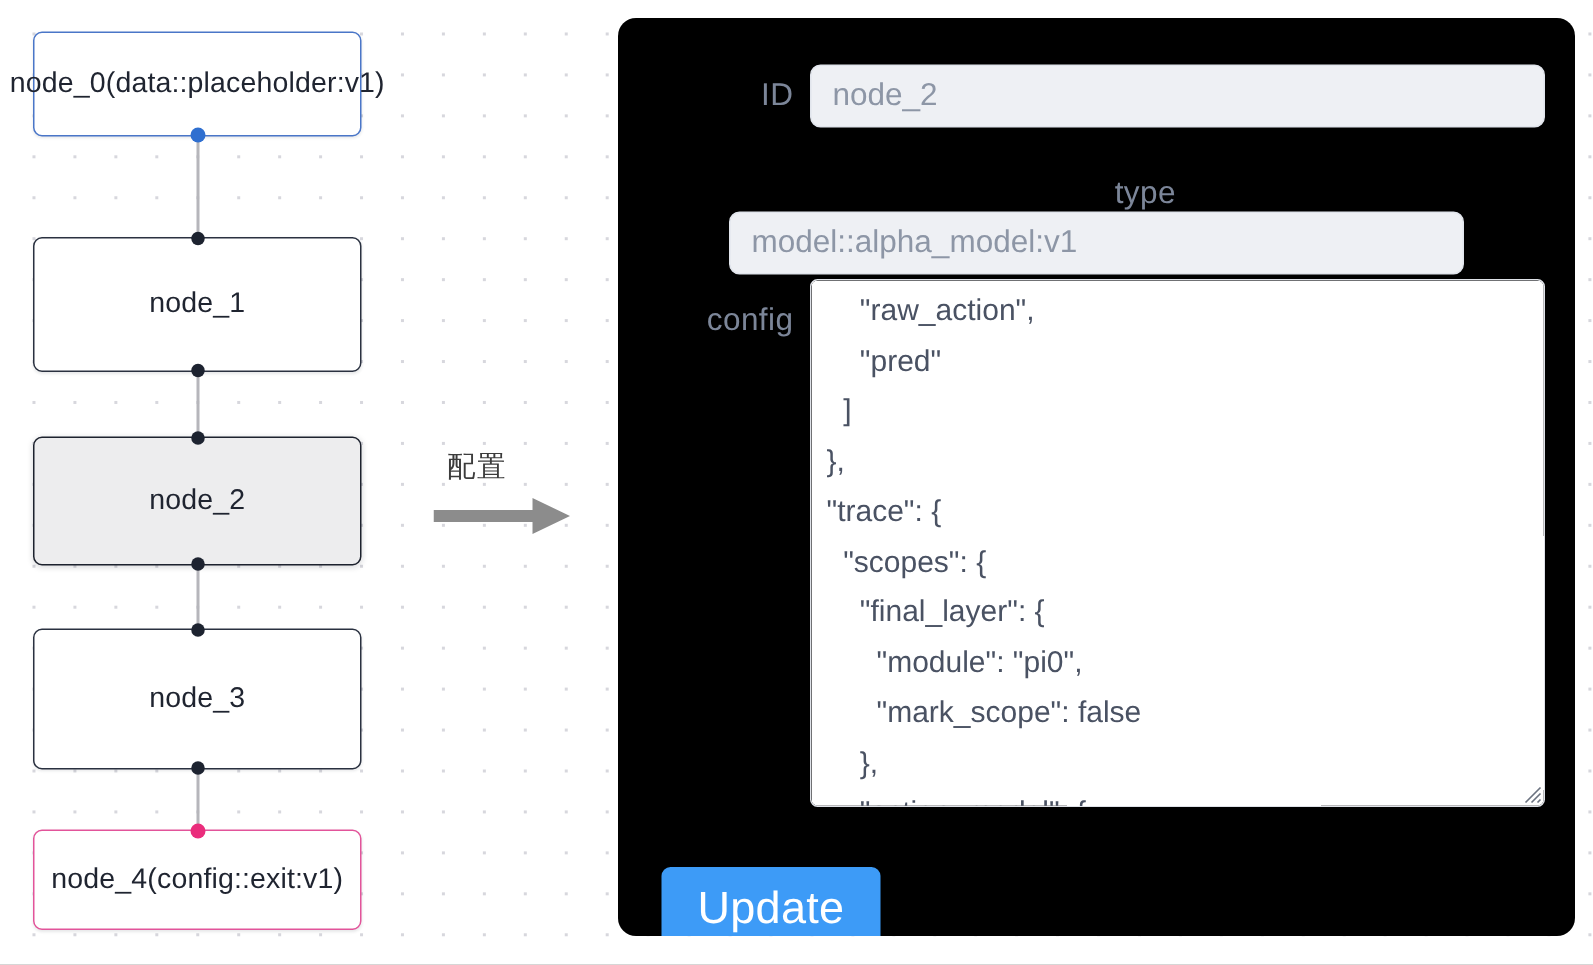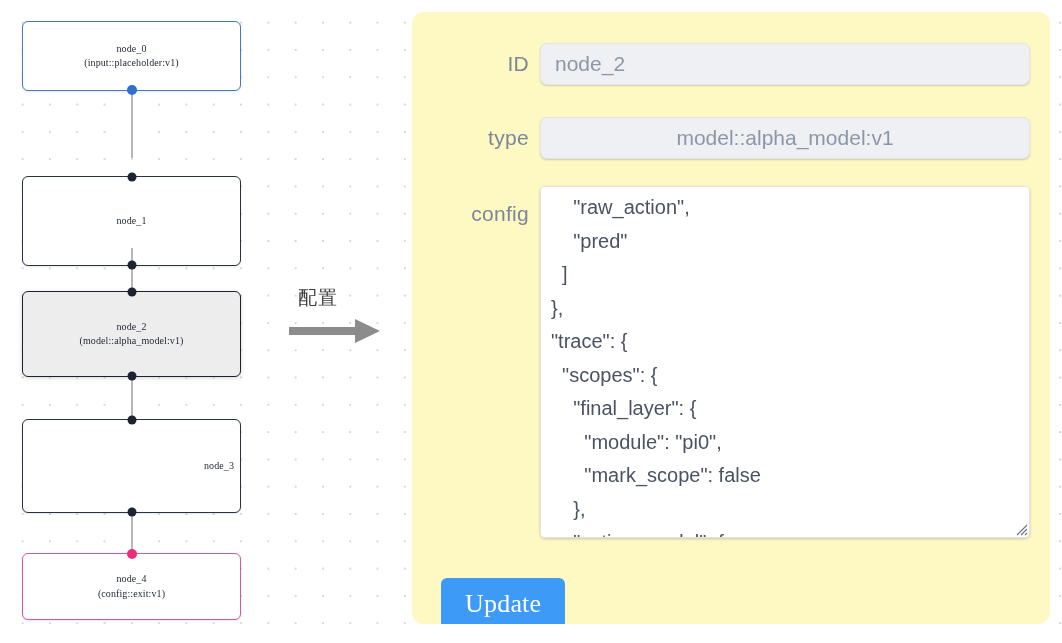--- a/index.html
+++ b/index.html
@@ -30,31 +30,30 @@
   }
 
   
   .node {
     position: absolute;
     box-sizing: border-box;
     background: #ffffff;
     border: 1.4px solid #2a3140;
     border-radius: 6px;
     display: flex;
-    flex-direction: column;
+    flex-direction: row;
     align-items: center;
     justify-content: center;
     text-align: center;
     color: #1f2430;
-    font-size: 10px;
+    font-size: 19px;
     line-height: 1.45;
     letter-spacing: .1px;
     padding: 2px 6px;
     box-shadow: 0 1px 2px rgba(20,25,40,.10);
-    font-family: Liberation Serif, serif;
   }
   .node.is-input  { border-color: #4a76c8; }
   .node.is-output { border-color: #e2549a; }
   .node.is-selected {
     background: #ededee;
     border-color: #1d222e;
     border-width: 1.8px;
     box-shadow: 0 1px 4px rgba(20,25,40,.18);
   }
   .node .n-title { display:block; }
@@ -82,21 +81,21 @@
     background: #b6b6bb;
     left: 132px;
     transform: translateX(-50%);
     z-index: 1;
   }
 
   
   #arrow-group {
     position: absolute;
     left: 289px;
-    top: 285px;
+    top: 298px;
     width: 110px;
     height: 60px;
   }
   #arrow-label {
     position: absolute;
     left: 9px; top: 0;
     font-size: 19px;
     color: #3c3c3c;
     letter-spacing: 1px;
     font-family: "DejaVu Sans", sans-serif;
@@ -107,21 +106,21 @@
     left: 0; top: 33px;
   }
 
   
   #panel {
     position: absolute;
     left: 412px;
     top: 12px;
     width: 638px;
     height: 612px;
-    background: #fef9c3;
+    background: #000000;
     border-radius: 12px;
     box-sizing: border-box;
     z-index: 5;
     overflow: hidden;
     padding-left: 48px;
   }
   .field-row {
     position: absolute;
     display: flex;
     align-items: center;
@@ -140,33 +139,33 @@
     border-radius: 7px;
     color: #8d96a6;
     font-size: 21px;
     padding: 8px 14px;
     outline: none;
     font-family: "Liberation Sans", sans-serif;
     box-shadow: 0 1px 2px rgba(0,0,0,.18);
   }
 
   #row-id    { left: 0px;  top: 31px;  width: 638px; }
-  #row-type  { left: 0px;  top: 105px; width: 638px; }
+  #row-type  { left: 0px;  top: 105px; width: 638px; flex-direction: column; }
   #row-config{ left: 0px;  top: 174px; width: 638px; }
 
   #row-id .field-label,
   #row-type .field-label,
   #row-config .field-label {
     width: 117px;
     padding-right: 11px;
   }
   #row-config .field-label { align-self: flex-start; padding-top: 16px; }
 
   #input-id   { width: 490px; }
-  #input-type { width: 490px; text-align: center; }
+  #input-type { width: 490px; }
 
   .textarea-wrap {
     position: relative;
     width: 490px;
     height: 352px;
   }
   #textarea-config {
     box-sizing: border-box;
     width: 490px;
     height: 352px;
@@ -200,59 +199,58 @@
   }
 
   #update-button {
     position: absolute;
     left: 29px;
     top: 566px;
     background: #3d9bf7;
     color: #ffffff;
     border: none;
     border-radius: 6px;
-    font-size: 26px;
+    font-size: 30px;
     padding: 11px 24px 13px;
     cursor: pointer;
-    font-family: Liberation Serif, serif;
+    font-family: Liberation Sans, sans-serif;
     letter-spacing: .2px;
   }
 </style>
 </head>
 <body>
 
 <div id="app">
 
   <div id="canvas">
 
     <div class="edge" style="top:91px;height:67px;"></div>
     <div class="edge" style="top:248px;height:43px;"></div>
     <div class="edge" style="top:377px;height:42px;"></div>
     <div class="edge" style="top:513px;height:40px;"></div>
 
     <div class="node is-input" style="left:22px;top:21px;width:219px;height:70px;">
       <span class="n-title">node_0</span>
-      <span class="n-sub">(input::placeholder:v1)</span>
+      <span class="n-sub">(data::placeholder:v1)</span>
       <span class="handle bottom blue"></span>
     </div>
 
-    <div class="node" style="left:22px;top:176px;width:219px;height:90px;">
+    <div class="node" style="left:22px;top:158px;width:219px;height:90px;">
       <span class="n-title">node_1</span>
       <span class="handle top"></span>
       <span class="handle bottom"></span>
     </div>
 
     <div class="node is-selected" style="left:22px;top:291px;width:219px;height:86px;">
       <span class="n-title">node_2</span>
-      <span class="n-sub">(model::alpha_model:v1)</span>
       <span class="handle top"></span>
       <span class="handle bottom"></span>
     </div>
 
-    <div class="node" style="left:22px;top:419px;width:219px;height:94px;align-items:flex-end;">
+    <div class="node" style="left:22px;top:419px;width:219px;height:94px;">
       <span class="n-title">node_3</span>
       <span class="handle top"></span>
       <span class="handle bottom"></span>
     </div>
 
     <div class="node is-output" style="left:22px;top:553px;width:219px;height:67px;text-align:center;">
       <span class="n-title">node_4</span>
       <span class="n-sub">(config::exit:v1)</span>
       <span class="handle top pink"></span>
     </div>

